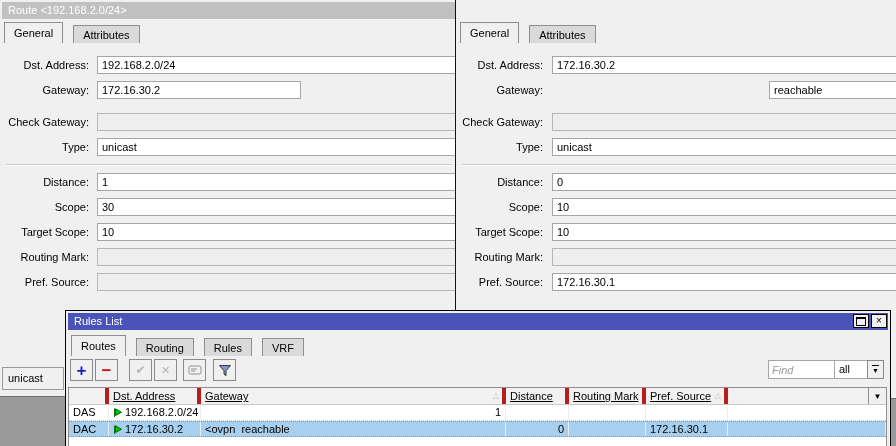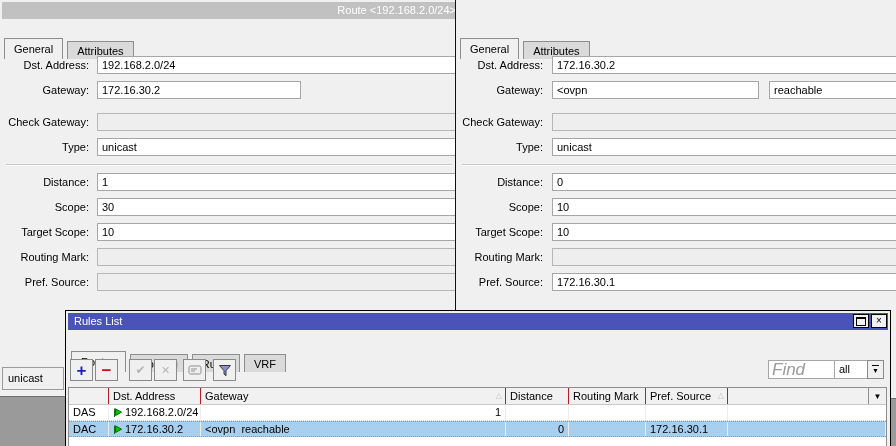--- a/index.html
+++ b/index.html
@@ -3,63 +3,63 @@
 <meta charset="utf-8">
 <style>
   html,body{margin:0;padding:0;}
   body{font-family:"Liberation Sans","DejaVu Sans",sans-serif;font-size:11px;color:#000;}
   #screen{position:relative;width:896px;height:446px;background:#9a9a9a;overflow:hidden;}
 
   .win{position:absolute;background:#f0f0f0;overflow:hidden;}
 
   
   .titlebar-gray{position:absolute;left:2px;right:0;top:2px;height:17px;background:#c1c1c1;color:#fff;
-    line-height:17px;padding-left:6px;overflow:hidden;white-space:nowrap;text-align:right;}
+    line-height:17px;padding-left:6px;overflow:hidden;white-space:nowrap;}
   
   .titlebar-blue{position:absolute;left:2px;right:2px;top:2px;height:17px;background:#4a54b8;color:#fff;
     line-height:17px;padding-left:6px;}
   .winbtn{position:absolute;top:1px;width:16px;height:14px;background:#f0f0f0;border:1px solid #000;
     display:flex;align-items:center;justify-content:center;font-size:10px;line-height:1;color:#000;box-sizing:border-box;}
   .maxglyph{display:inline-block;width:8px;height:6px;border:1px solid #000;border-top:2px solid #000;}
 
   
-  .tabs{position:absolute;display:flex;align-items:flex-end;column-gap:4px;height:21px;margin-top:16px;}
+  .tabs{position:absolute;display:flex;align-items:flex-end;column-gap:10px;height:21px;}
   .tab{border:1px solid #8e8e8e;border-bottom:none;background:#dadada;height:18px;line-height:18px;
     padding:0 9px;white-space:nowrap;box-sizing:border-box;}
   .tab.active{background:#f0f0f0;height:21px;line-height:20px;}
 
   
   .flabel{position:absolute;height:18px;line-height:18px;text-align:right;white-space:nowrap;}
   .fbox{position:absolute;height:16px;line-height:16px;border:1px solid #a6a6a6;background:#fff;
     padding:0 0 0 4px;white-space:nowrap;overflow:hidden;}
   .fbox.dis{background:#eeeeee;border-color:#b6b6b6;}
   .sep{position:absolute;height:0;border-top:1px solid #c9c9c9;border-bottom:1px solid #fdfdfd;}
   .statusflag{position:absolute;border:1px solid #9b9b9b;background:#f0f0f0;line-height:21px;padding-left:5px;}
 
   
   .tbbtn{position:absolute;top:48px;width:23px;height:22px;background:#f0f0f0;border:1px solid #8a8a8a;
     display:flex;align-items:center;justify-content:center;box-sizing:border-box;}
   .plus{color:#1a1ac8;font-weight:900;font-size:17px;line-height:1;}
   .minus{color:#cc1414;font-weight:900;font-size:17px;line-height:1;}
   .chk{color:#b5b5b5;font-size:12px;}
   .crs{color:#b5b5b5;font-size:11px;font-weight:bold;}
   .findbox{position:absolute;top:49px;left:702px;width:60px;height:17px;border:1px solid #a6a6a6;
-    padding:0 3px;font-size:17px;font-family:"Liberation Sans","DejaVu Sans",sans-serif;background:#fff;}
+    padding:0 3px;font-size:11px;font-family:"Liberation Sans","DejaVu Sans",sans-serif;background:#fff;}
   .findbox::placeholder{color:#9a9a9a;font-style:italic;}
   .combo{position:absolute;top:49px;left:768px;width:31px;height:17px;border:1px solid #a6a6a6;background:#fff;
     line-height:17px;padding-left:4px;}
   .combobtn{position:absolute;top:49px;left:801px;width:17px;height:19px;background:#f0f0f0;border:1px solid #8a8a8a;
     display:flex;align-items:center;justify-content:center;box-sizing:border-box;}
   .dropglyph{font-size:7px;line-height:1;border-top:1px solid #000;padding-top:1px;}
 
   
   .rtable{position:absolute;left:2px;top:76px;width:819px;height:70px;border:1px solid #8e8e8e;background:#fff;box-sizing:border-box;}
   .gridrow{display:grid;grid-template-columns:40px 92px 305px 63px 77px 82px 1fr;}
   .thead{background:#f1f1f1;height:16px;line-height:16px;border-bottom:1px solid #c9c9c9;}
-  .thead>div{border-right:1px solid #b91c1c;padding-left:4px;white-space:nowrap;overflow:hidden;position:relative;}
+  .thead>div{border-right:4px solid #b91c1c;padding-left:4px;white-space:nowrap;overflow:hidden;position:relative;text-decoration:underline;}
   .sorticon{position:absolute;right:3px;top:0;color:#c4c4c4;font-size:8px;}
   .theadbtn{position:absolute;top:0;right:0;width:18px;height:16px;background:#f0f0f0;border-left:1px solid #8e8e8e;
     display:flex;align-items:center;justify-content:center;font-size:8px;box-sizing:border-box;}
   .trow{height:15px;line-height:15px;border-bottom:1px dotted #cfcfcf;}
   .trow>div{padding-left:4px;white-space:pre;overflow:hidden;border-right:1px solid #ededed;}
   .trow>div.num{text-align:right;padding-right:4px;}
   .trow.selected{background:#a9cfee;border-top:1px dotted #7b99b5;border-bottom:1px dotted #7b99b5;height:14px;line-height:14px;}
   .flagsvg{margin-right:3px;vertical-align:-1px;}
 </style>
 </head>
@@ -111,21 +111,20 @@
 
     <div class="tabs" style="left:4px;top:22px;">
       <div class="tab active">General</div>
       <div class="tab">Attributes</div>
     </div>
 
     <div class="flabel" style="left:0;width:87px;top:56px;padding-right:4px;">Dst. Address:</div>
     <div class="fbox" style="left:96px;width:348px;top:56px;">172.16.30.2</div>
 
     <div class="flabel" style="left:0;width:87px;top:81px;padding-right:4px;">Gateway:</div>
-    <div class="fbox" style="left:96px;width:201px;top:81px;">&lt;ovpn</div>
     <div class="fbox" style="left:313px;width:130px;top:81px;">reachable</div>
 
     <div class="flabel" style="left:0;width:87px;top:113px;padding-right:4px;">Check Gateway:</div>
     <div class="fbox dis" style="left:96px;width:348px;top:113px;"></div>
 
     <div class="flabel" style="left:0;width:87px;top:138px;padding-right:4px;">Type:</div>
     <div class="fbox" style="left:96px;width:348px;top:138px;">unicast</div>
 
     <div class="sep" style="left:6px;width:434px;top:164px;"></div>
 

